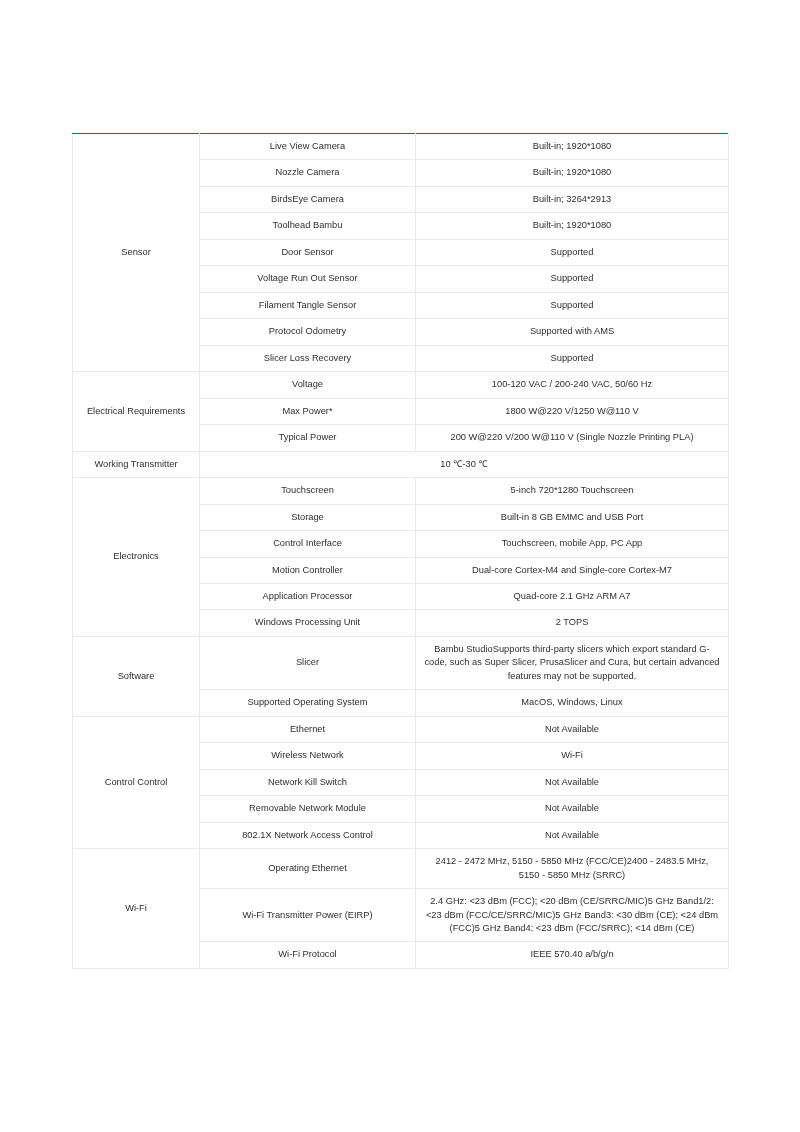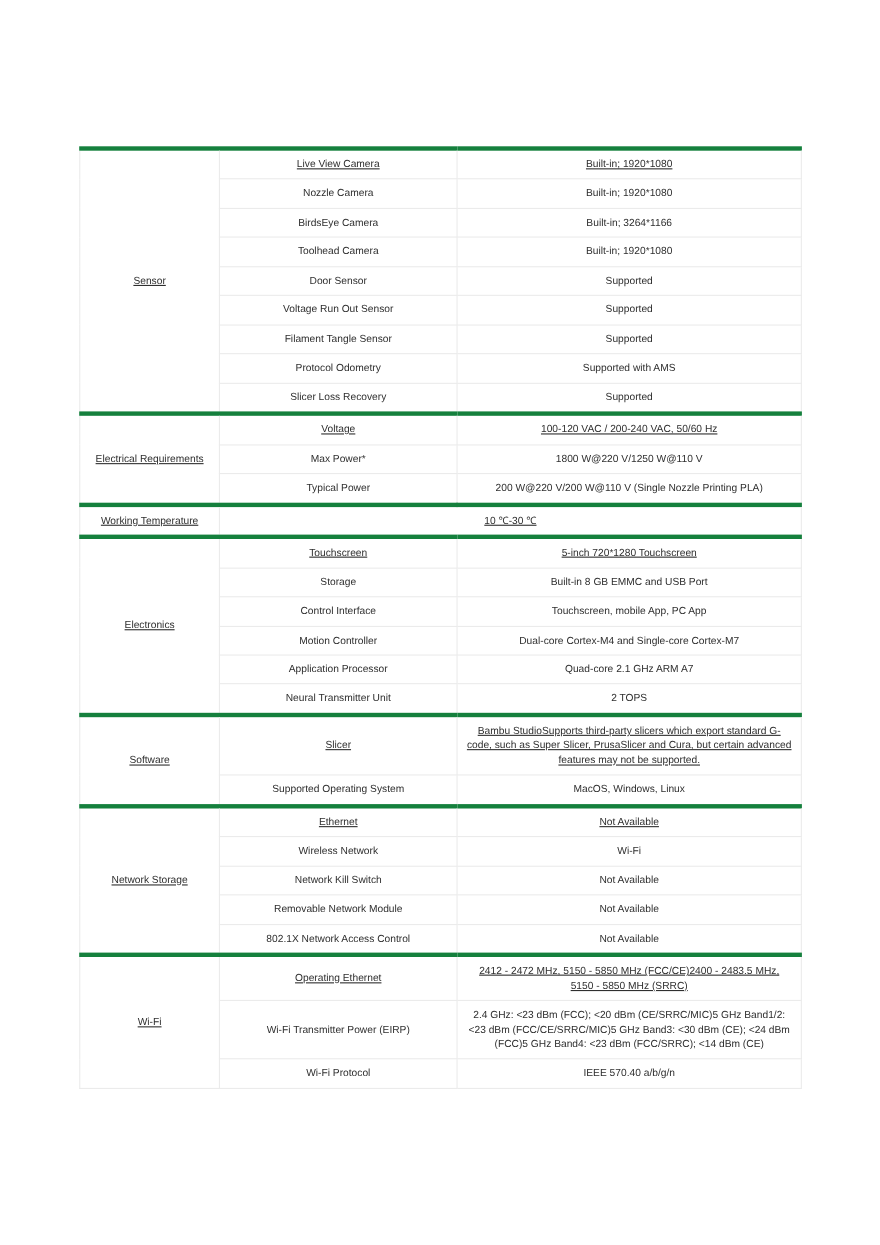--- a/index.html
+++ b/index.html
@@ -57,22 +57,21 @@
   }
 
   
   td.group-label {
     color: #2f2f2f;
     border-right: 1px solid #e8e8e8;
   }
 
   
   tr.group-start > td {
-    border-top: 4px solid #15803d;
-    text-decoration: underline;
+    border-top: 1px solid #15803d;
   }
 
   td.key-cell {
     color: #2f2f2f;
   }
 
   td.value-cell {
     color: #2f2f2f;
   }
 
@@ -98,24 +97,24 @@
             <td class="group-label" rowspan="9">Sensor</td>
             <td class="key-cell">Live View Camera</td>
             <td class="value-cell">Built-in; 1920*1080</td>
           </tr>
           <tr>
             <td class="key-cell">Nozzle Camera</td>
             <td class="value-cell">Built-in; 1920*1080</td>
           </tr>
           <tr>
             <td class="key-cell">BirdsEye Camera</td>
-            <td class="value-cell">Built-in; 3264*1166</td>
-          </tr>
-          <tr>
-            <td class="key-cell">Toolhead Camera</td>
+            <td class="value-cell">Built-in; 3264*2913</td>
+          </tr>
+          <tr>
+            <td class="key-cell">Toolhead Bambu</td>
             <td class="value-cell">Built-in; 1920*1080</td>
           </tr>
           <tr>
             <td class="key-cell">Door Sensor</td>
             <td class="value-cell">Supported</td>
           </tr>
           <tr>
             <td class="key-cell">Voltage Run Out Sensor</td>
             <td class="value-cell">Supported</td>
           </tr>
@@ -138,21 +137,21 @@
           </tr>
           <tr>
             <td class="key-cell">Max Power*</td>
             <td class="value-cell">1800 W@220 V/1250 W@110 V</td>
           </tr>
           <tr>
             <td class="key-cell">Typical Power</td>
             <td class="value-cell">200 W@220 V/200 W@110 V (Single Nozzle Printing PLA)</td>
           </tr>
           <tr class="group-start">
-            <td class="group-label">Working Temperature</td>
+            <td class="group-label">Working Transmitter</td>
             <td class="value-cell wide-value" colspan="2">10 ℃-30 ℃</td>
           </tr>
           <tr class="group-start">
             <td class="group-label" rowspan="6">Electronics</td>
             <td class="key-cell">Touchscreen</td>
             <td class="value-cell">5-inch 720*1280 Touchscreen</td>
           </tr>
           <tr>
             <td class="key-cell">Storage</td>
             <td class="value-cell">Built-in 8 GB EMMC and USB Port</td>
@@ -163,34 +162,34 @@
           </tr>
           <tr>
             <td class="key-cell">Motion Controller</td>
             <td class="value-cell">Dual-core Cortex-M4 and Single-core Cortex-M7</td>
           </tr>
           <tr>
             <td class="key-cell">Application Processor</td>
             <td class="value-cell">Quad-core 2.1 GHz ARM A7</td>
           </tr>
           <tr>
-            <td class="key-cell">Neural Transmitter Unit</td>
+            <td class="key-cell">Windows Processing Unit</td>
             <td class="value-cell">2 TOPS</td>
           </tr>
           <tr class="group-start tall-row">
             <td class="group-label" rowspan="2">Software</td>
             <td class="key-cell">Slicer</td>
             <td class="value-cell">Bambu StudioSupports third-party slicers which export standard G-code, such as Super Slicer, PrusaSlicer and Cura, but certain advanced features may not be supported.</td>
           </tr>
           <tr>
             <td class="key-cell">Supported Operating System</td>
             <td class="value-cell">MacOS, Windows, Linux</td>
           </tr>
           <tr class="group-start">
-            <td class="group-label" rowspan="5">Network Storage</td>
+            <td class="group-label" rowspan="5">Control Control</td>
             <td class="key-cell">Ethernet</td>
             <td class="value-cell">Not Available</td>
           </tr>
           <tr>
             <td class="key-cell">Wireless Network</td>
             <td class="value-cell">Wi-Fi</td>
           </tr>
           <tr>
             <td class="key-cell">Network Kill Switch</td>
             <td class="value-cell">Not Available</td>

